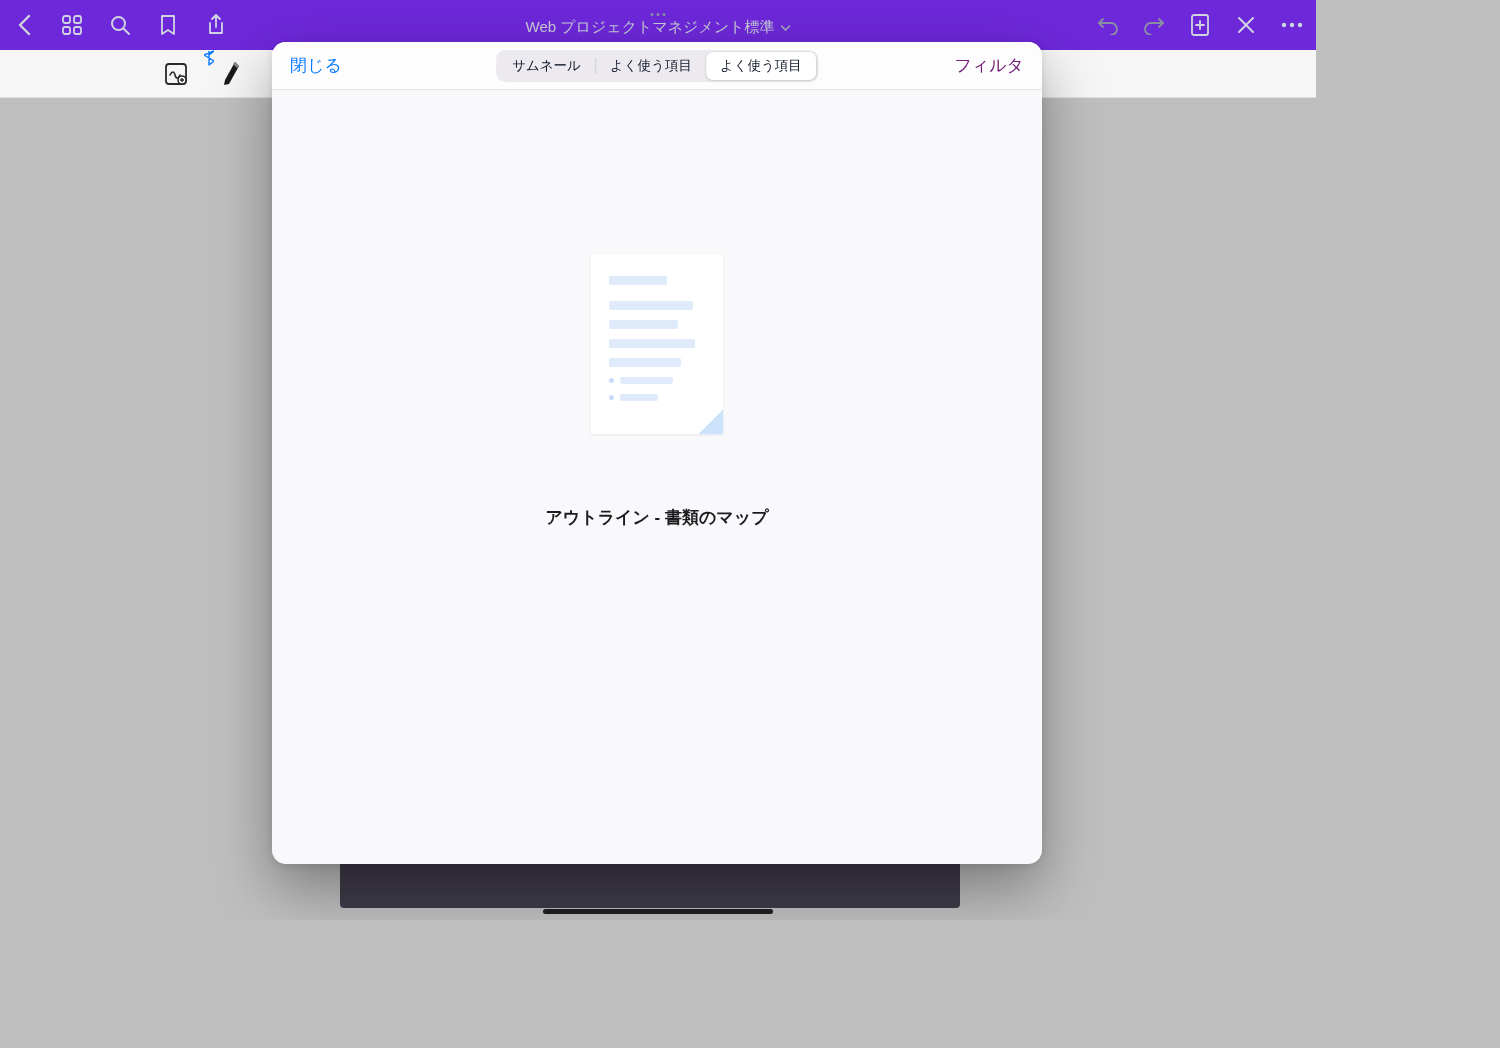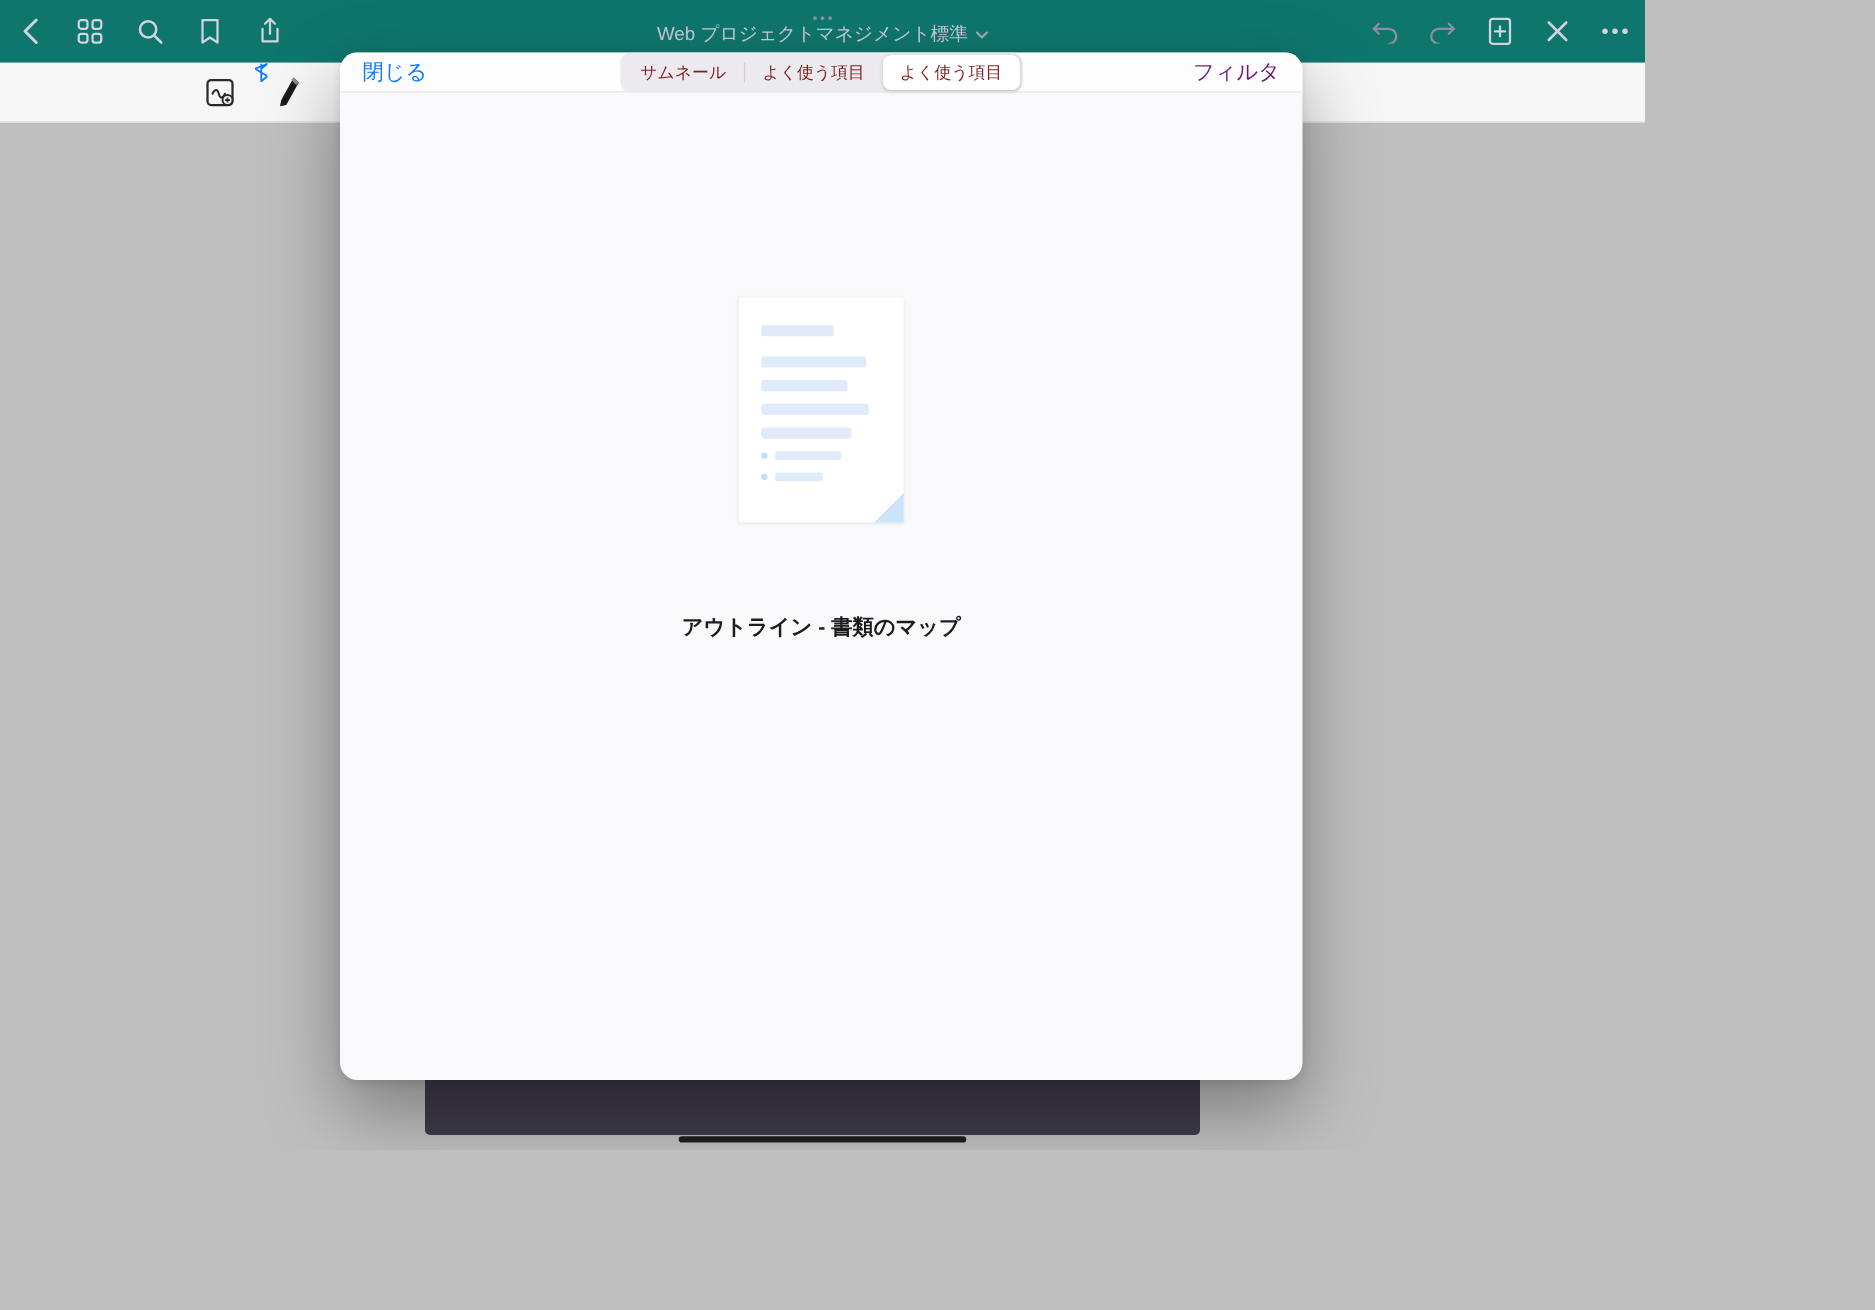--- a/index.html
+++ b/index.html
@@ -6,21 +6,21 @@
     body {
       width: 1316px;
       height: 920px;
       font-family: -apple-system, BlinkMacSystemFont, "Hiragino Sans", sans-serif;
       background: #bfbfbf;
       position: relative;
       overflow: hidden;
     }
     .top-nav {
       height: 50px;
-      background: #0f766e;
+      background: #6d28d9;
       display: flex;
       align-items: center;
       padding: 0 12px;
       position: relative;
     }
     .nav-left { display: flex; align-items: center; gap: 24px; }
     .nav-right { display: flex; align-items: center; gap: 22px; margin-left: auto; }
     .nav-icon {
       width: 24px; height: 24px;
       display: flex; align-items: center; justify-content: center;
@@ -70,21 +70,21 @@
       position: absolute;
       left: 272px; top: 42px;
       width: 770px; height: 822px;
       background: #f9f9fb;
       border-radius: 14px;
       box-shadow: 0 25px 60px rgba(0,0,0,0.35), 0 2px 8px rgba(0,0,0,0.1);
       overflow: hidden;
       display:flex; flex-direction:column;
     }
     .modal-header {
-      height: 32px;
+      height: 48px;
       display:flex; align-items:center;
       padding: 0 18px;
       border-bottom: 1px solid #e6e6e8;
       background:#fdfdfe;
       position:relative;
     }
     .close-btn { color:#0a7aff; font-size:17px; cursor:pointer; }
     .filter-btn { color:#701a75; font-size:17px; margin-left:auto; cursor:pointer; }
     .seg-control {
       position:absolute;
@@ -92,21 +92,21 @@
       display:flex;
       background:#eceaef;
       border-radius:9px;
       padding:2px;
       height:32px;
     }
     .seg-item {
       padding: 0 14px;
       display:flex; align-items:center;
       font-size:13.5px;
-      color:#7f1d1d;
+      color:#0f172a;
       border-radius:7px;
       cursor:pointer;
       position:relative;
     }
     .seg-item.active {
       background:#ffffff;
       box-shadow: 0 1px 3px rgba(0,0,0,0.12), 0 0 0 0.5px rgba(0,0,0,0.04);
       font-weight:500;
     }
     .seg-divider {

